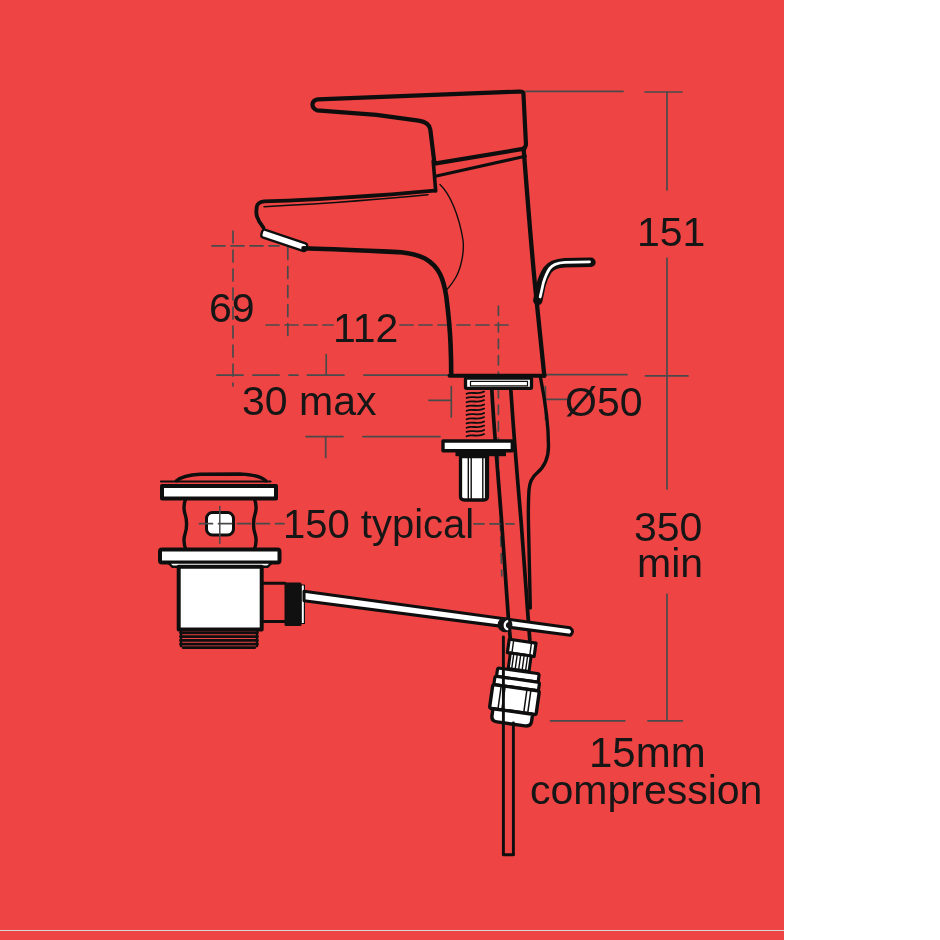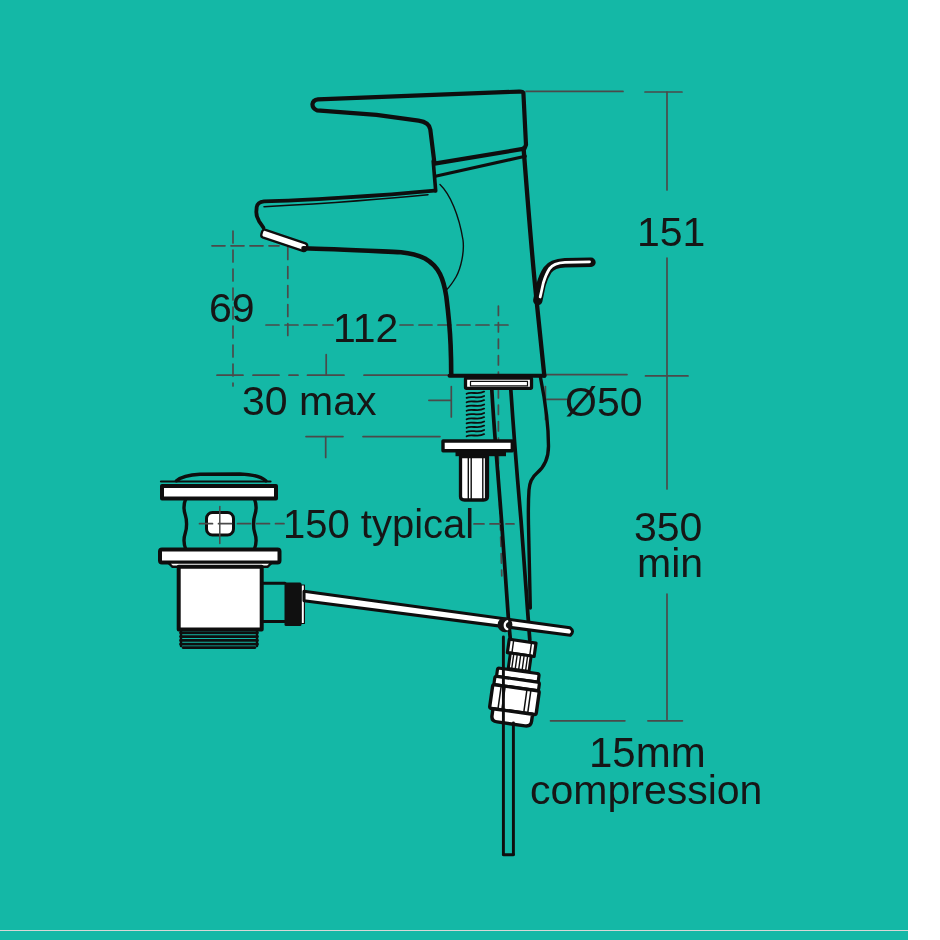--- a/index.html
+++ b/index.html
@@ -1,16 +1,16 @@
 <!DOCTYPE html>
 <html><head>
 <meta charset="utf-8">
 <style>
   html,body{margin:0;padding:0;background:#ffffff;}
-  #page{position:relative;width:908px;height:940px;background:#14b8a6;overflow:hidden;}
+  #page{position:relative;width:784px;height:940px;background:#ef4444;overflow:hidden;}
   svg{position:absolute;left:0;top:0;}
   text{font-family:"Liberation Sans",sans-serif;fill:#161616;}
 </style>
 </head>
 <body>
 <div id="page">
 <svg width="940" height="940" viewBox="0 0 940 940" fill="none" stroke-linecap="round" stroke-linejoin="round">
 
 <line x1="935.5" y1="0" x2="935.5" y2="940" stroke="#d7d7d7" stroke-width="1"></line>
 

